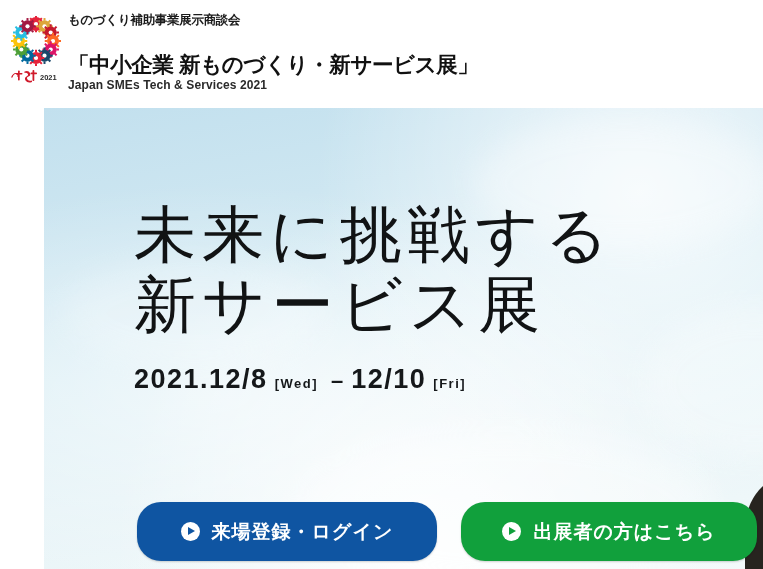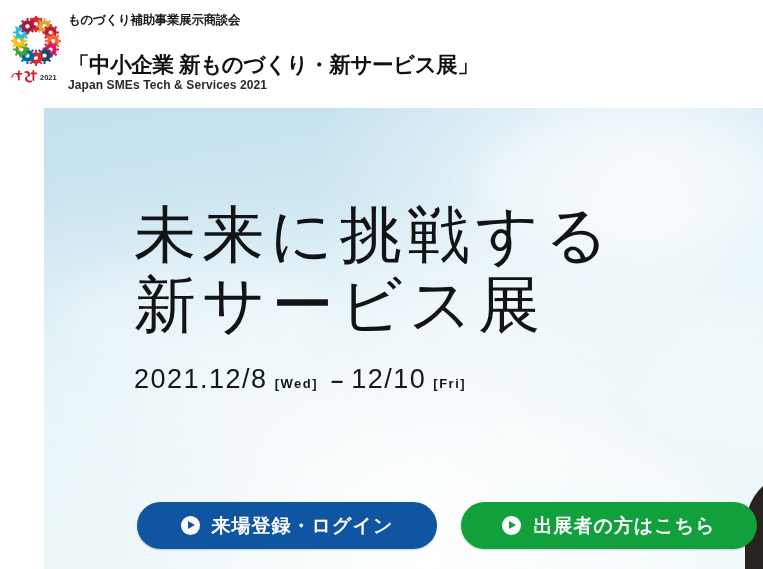--- a/index.html
+++ b/index.html
@@ -164,38 +164,38 @@
   .hero-date {
     margin-top: 22px;
     font-size: 27px;
     font-weight: 700;
     color: #15181a;
     letter-spacing: 1px;
     white-space: nowrap;
     display: flex;
     align-items: baseline;
   }
-  .date-main   { font-size: 27px; font-weight: 400; letter-spacing: 1.5px; }
+  .date-main   { font-size: 27px; font-weight: 700; letter-spacing: 1.5px; }
   .date-day    { font-size: 13px; font-weight: 700; letter-spacing: 1.5px; margin: 0 6px 0 7px; }
   .date-dash   { font-size: 22px; font-weight: 700; margin: 0 7px; }
 
   
   .cta-row {
     position: absolute;
     left: 93px;
     top: 394px;
     display: flex;
     gap: 24px;
     z-index: 5;
   }
   .cta {
     display: flex;
     align-items: center;
     justify-content: center;
-    height: 47px;
+    height: 59px;
     border-radius: 24px;
     border: none;
     cursor: pointer;
     color: #ffffff;
     font-family: "Liberation Sans", "DejaVu Sans", sans-serif;
     font-size: 19px;
     font-weight: 700;
     letter-spacing: 1px;
     box-shadow: 0 1px 2px rgba(0,0,0,0.18);
     padding: 0 14px;

